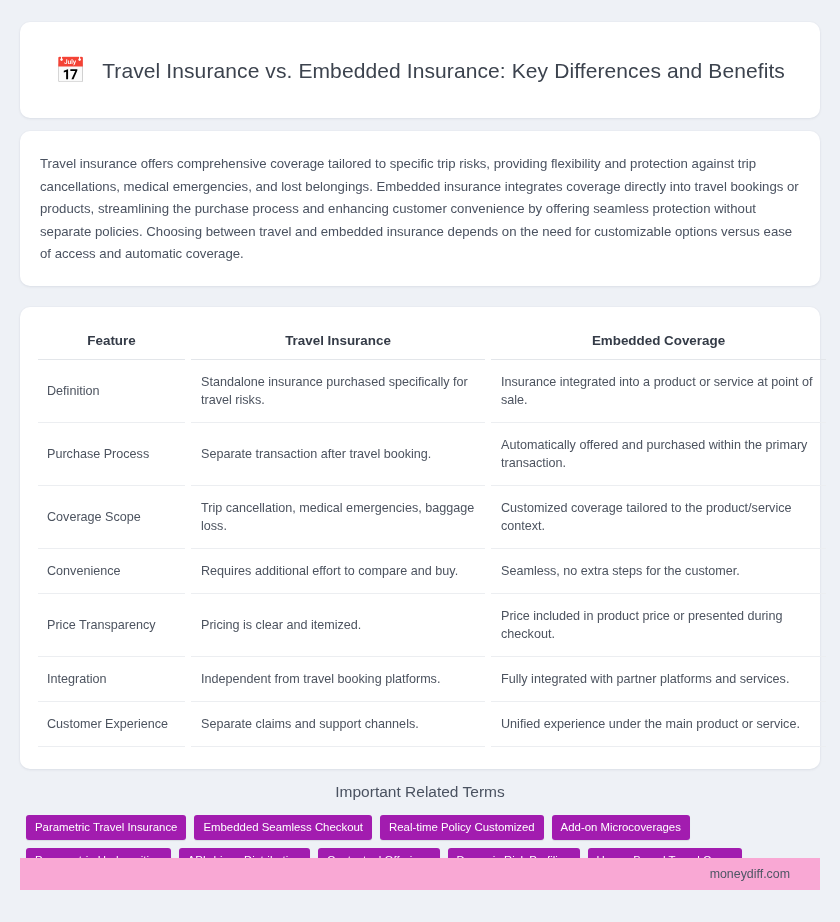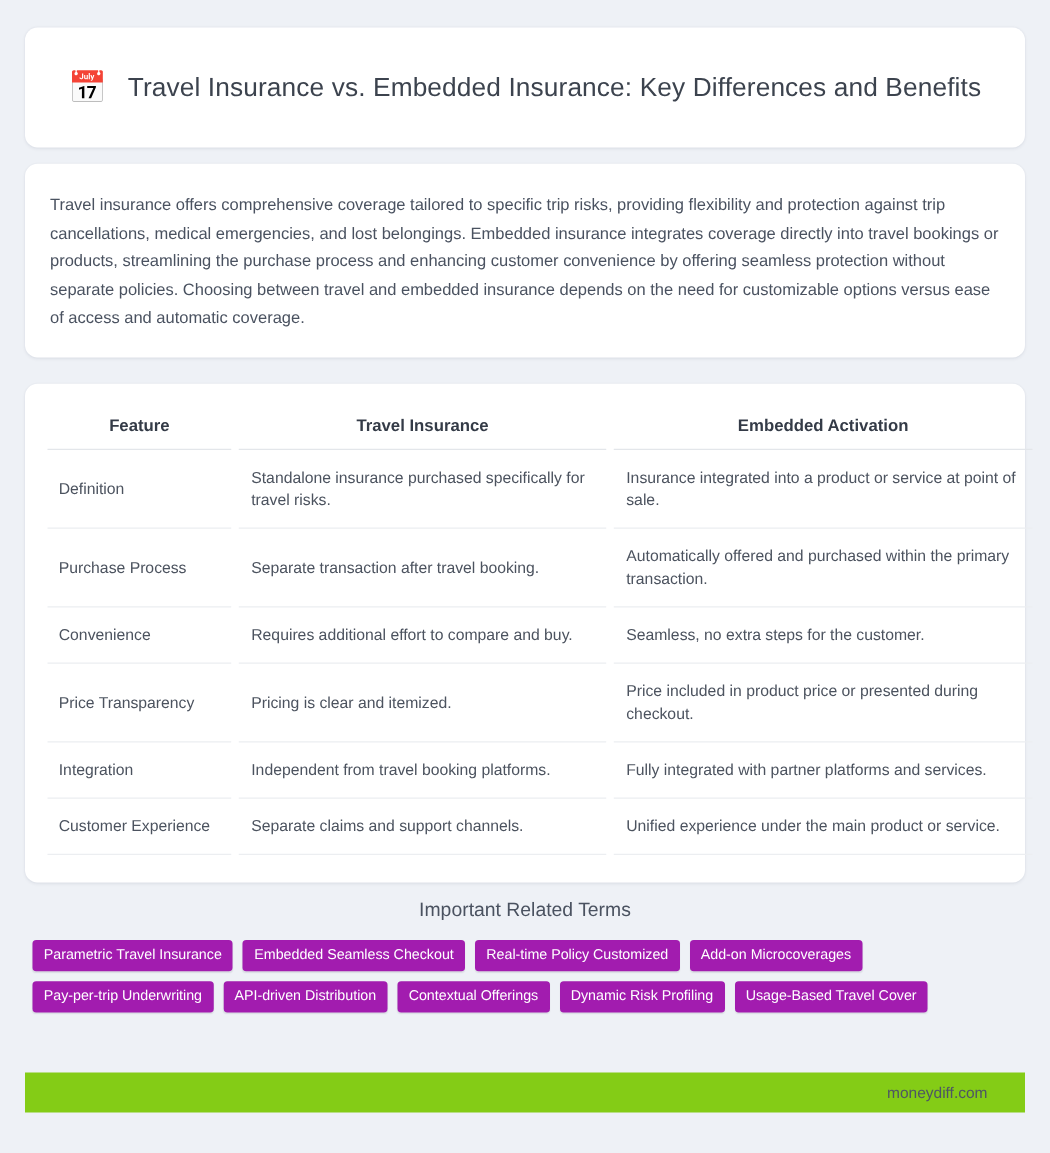--- a/index.html
+++ b/index.html
@@ -141,21 +141,21 @@
     box-shadow: 0 1px 1px rgba(30, 40, 60, 0.10);
   }
 
   
   .footer {
     position: absolute;
     left: 20px;
     top: 858px;
     width: 800px;
     height: 32px;
-    background: #84cc16;
+    background: #f9a8d4;
     display: flex;
     align-items: center;
     justify-content: flex-end;
     padding-right: 30px;
   }
   .footer-text {
     font-size: 12.4px;
     color: #4e5664;
   }
 </style>
@@ -174,33 +174,38 @@
   <div class="card desc-card">
     <p class="desc-text">Travel insurance offers comprehensive coverage tailored to specific trip risks, providing flexibility and protection against trip cancellations, medical emergencies, and lost belongings. Embedded insurance integrates coverage directly into travel bookings or products, streamlining the purchase process and enhancing customer convenience by offering seamless protection without separate policies. Choosing between travel and embedded insurance depends on the need for customizable options versus ease of access and automatic coverage.</p>
   </div>
 
   <div class="card table-card">
     <table class="cmp">
       <thead>
         <tr>
           <th class="col-feature">Feature</th>
           <th class="col-a">Travel Insurance</th>
-          <th class="col-b">Embedded Activation</th>
+          <th class="col-b">Embedded Coverage</th>
         </tr>
       </thead>
       <tbody>
         <tr>
           <td class="feature-cell">Definition</td>
           <td>Standalone insurance purchased specifically for travel risks.</td>
           <td>Insurance integrated into a product or service at point of sale.</td>
         </tr>
         <tr>
           <td class="feature-cell">Purchase Process</td>
           <td>Separate transaction after travel booking.</td>
           <td>Automatically offered and purchased within the primary transaction.</td>
+        </tr>
+        <tr>
+          <td class="feature-cell">Coverage Scope</td>
+          <td>Trip cancellation, medical emergencies, baggage loss.</td>
+          <td>Customized coverage tailored to the product/service context.</td>
         </tr>
         <tr>
           <td class="feature-cell">Convenience</td>
           <td>Requires additional effort to compare and buy.</td>
           <td>Seamless, no extra steps for the customer.</td>
         </tr>
         <tr>
           <td class="feature-cell">Price Transparency</td>
           <td>Pricing is clear and itemized.</td>
           <td>Price included in product price or presented during checkout.</td>

